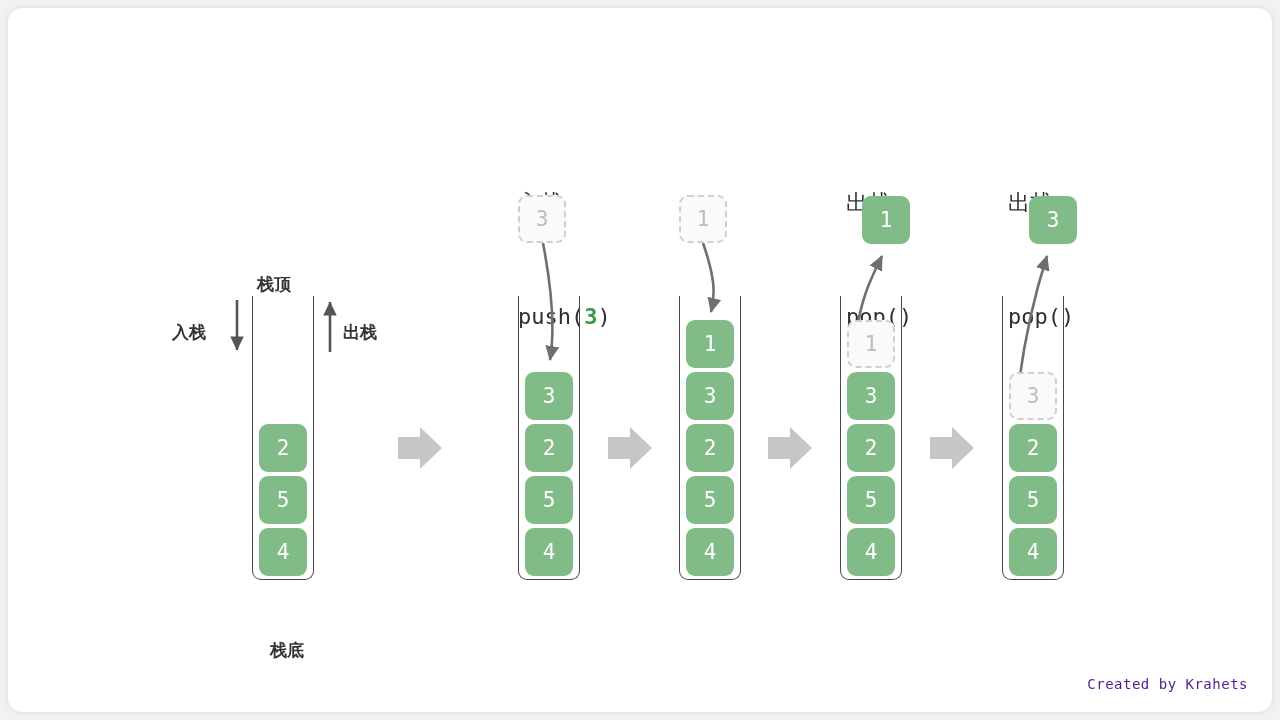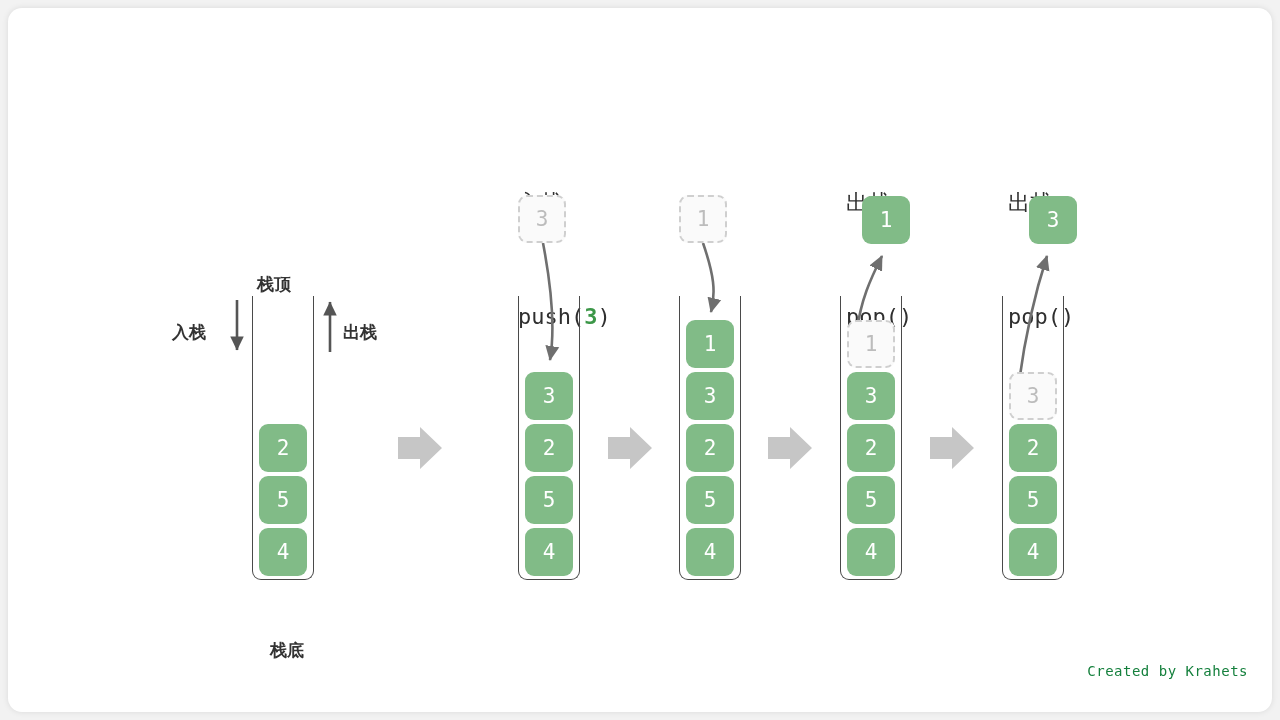--- a/index.html
+++ b/index.html
@@ -128,24 +128,24 @@
   .elem.ghost {
     background: #fafafa;
     color: #bcbcbc;
     border: 2px dashed #cfcfcf;
   }
 
   
   .watermark {
     position: absolute;
     right: 32px;
-    bottom: 41px;
+    bottom: 28px;
     font-family: "DejaVu Sans Mono", "Liberation Mono", monospace;
     font-size: 14px;
-    color: #15803d;
+    color: #4c1d95;
     letter-spacing: 0.5px;
     white-space: nowrap;
   }
 </style>
 </head>
 <body>
 
 <div id="canvas">
   <div class="card"></div>
 

